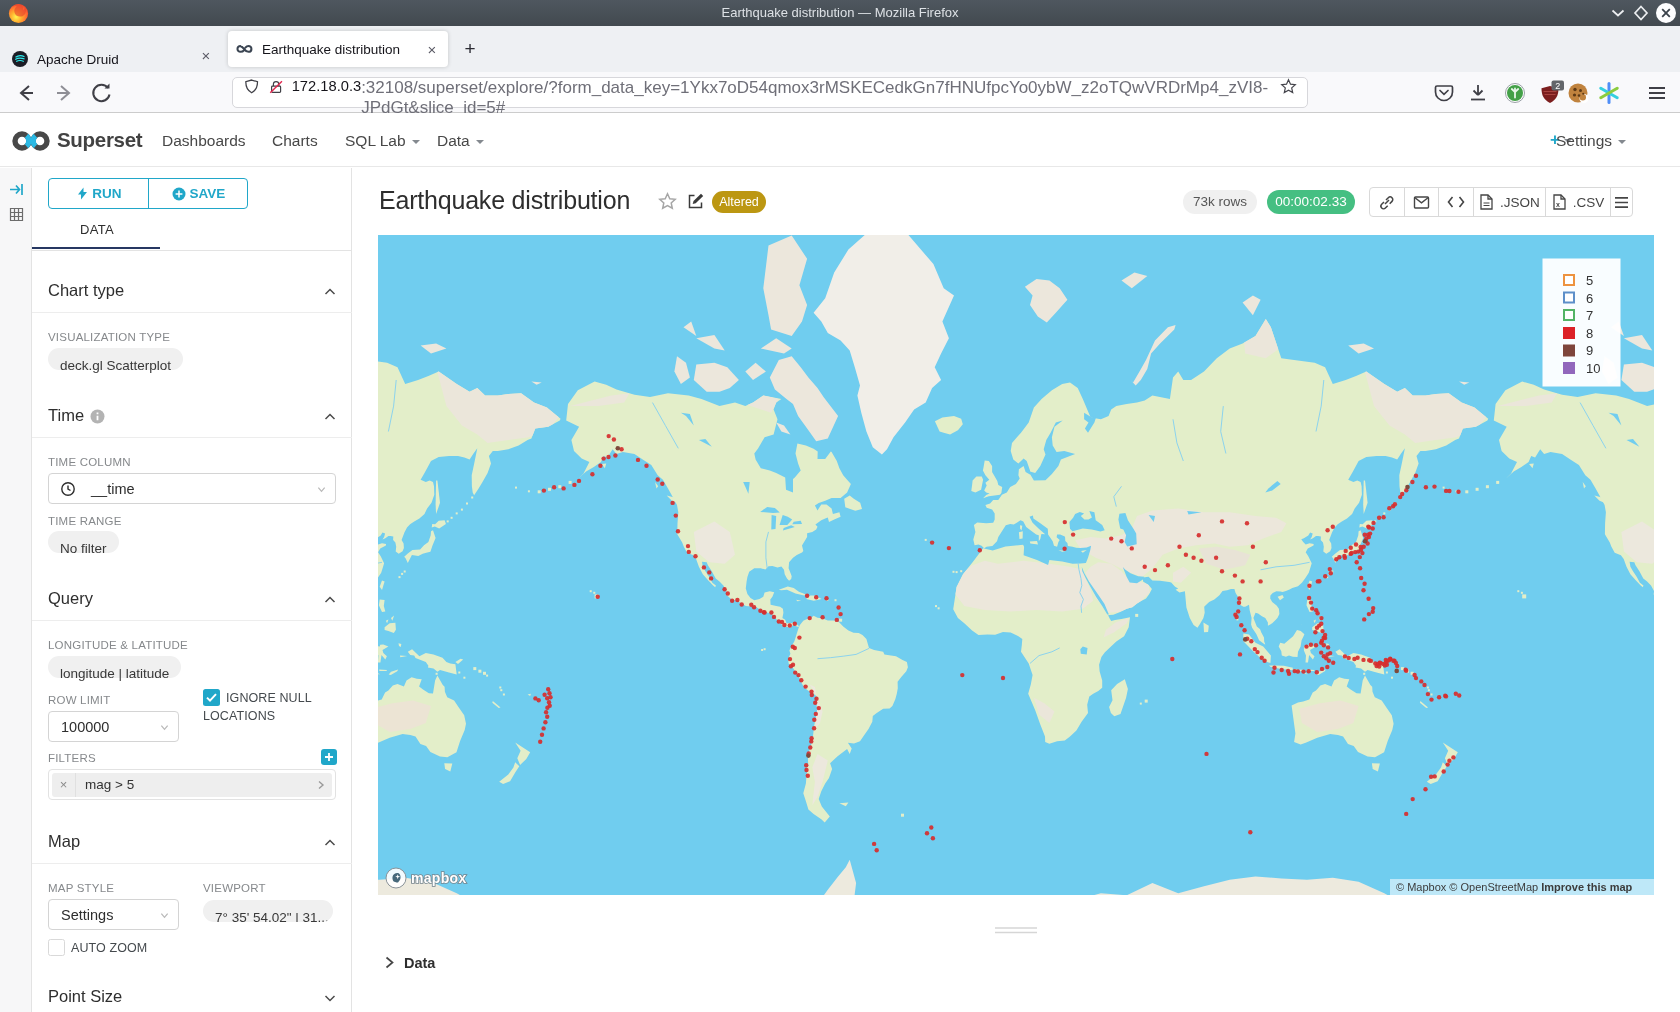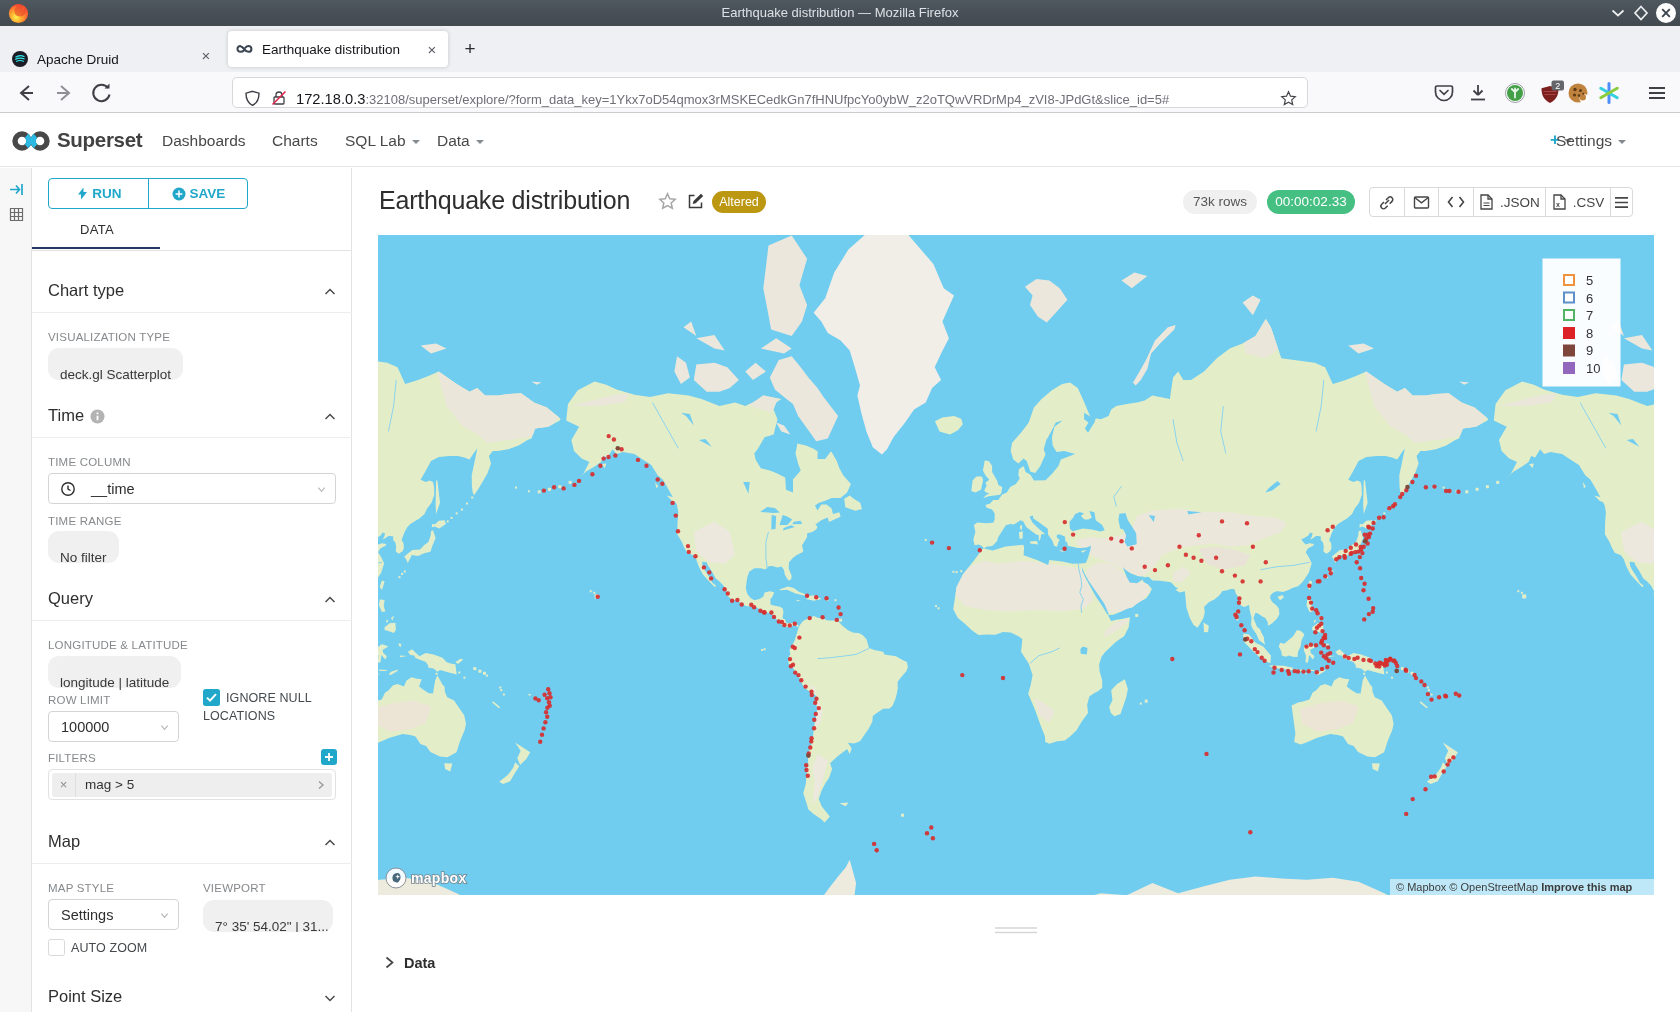--- a/index.html
+++ b/index.html
@@ -11,36 +11,36 @@
 .winbtn{position:absolute;top:3px;width:20px;height:20px;color:#dcdfe3}
 .tabbar{position:absolute;left:0;top:26px;width:1680px;height:46px;background:#eef0f3}
 .tab1{position:absolute;left:8px;top:5px;width:212px;height:36px;border-radius:4px;display:flex;align-items:flex-end}
 .tab1 .t{font-size:13.5px;color:#15141a;margin-left:9px;flex:1}
 .tabx{color:#5b5b66;font-size:15px;width:24px;height:24px;display:flex;align-items:center;justify-content:center}
 .tab2{position:absolute;left:228px;top:5px;width:220px;height:36px;background:#fff;border-radius:4px;box-shadow:0 0 4px rgba(0,0,0,.18);display:flex;align-items:center}
 .tab2 .t{font-size:13.5px;color:#15141a;margin-left:9px;flex:1;white-space:nowrap}
 .newtab{position:absolute;left:458px;top:11px;width:24px;height:24px;color:#2b2b33;font-size:19px;text-align:center;line-height:23px}
 .urlrow{position:absolute;left:0;top:72px;width:1680px;height:41px;background:#f9f9fb;border-bottom:1px solid #ccc}
 .navbtn{position:absolute;top:78px;width:30px;height:30px;color:#4a4a52;display:flex;align-items:center;justify-content:center}
-.urlbox{position:absolute;left:232px;top:77px;width:1076px;height:31px;background:#fff;border:1px solid #d7d7db;border-radius:5px;display:flex;align-items:flex-end}
+.urlbox{position:absolute;left:232px;top:77px;width:1076px;height:31px;background:#fff;border:1px solid #d7d7db;border-radius:5px;display:flex;align-items:flex-start}
 .urlbox .host{font-size:14.7px;color:#15141a}
-.urlbox .rest{font-size:13px;color:#6f6f78}
+.urlbox .rest{font-size:17px;color:#6f6f78}
 .uicon{position:absolute;top:80px;width:26px;height:26px;display:flex;align-items:center;justify-content:center}
 
 .snav{position:absolute;left:0;top:113px;width:1680px;height:54px;background:#fff;border-bottom:1px solid #e8e8e8}
 .snav .item{position:absolute;top:19px;font-size:15.5px;color:#484848}
 .caret{display:inline-block;width:0;height:0;border-left:4px solid transparent;border-right:4px solid transparent;border-top:4.5px solid #84898f;margin-left:6px;vertical-align:2px}
 
 .rail{position:absolute;left:0;top:168px;width:32px;height:844px;background:#f7f7f8;border-right:1px solid #e3e3e3}
 .sidebar{position:absolute;left:32px;top:168px;width:320px;height:844px;background:#fff;border-right:1px solid #e3e3e3}
 .shead{position:absolute;left:16px;font-size:16.5px;color:#2e2e2e}
 .schev{position:absolute;width:12px;height:12px}
 .sdiv{position:absolute;left:0px;width:320px;border-top:1px solid #ededed}
 .slabel{position:absolute;left:16px;font-size:11.5px;color:#86898c;letter-spacing:.2px}
-.pill{position:absolute;background:#f0f0f0;border-radius:11px;font-size:13.5px;color:#383838;height:22px;line-height:22px;padding:16px 12px}
+.pill{position:absolute;background:#f0f0f0;border-radius:11px;font-size:13.5px;color:#383838;height:22px;line-height:22px;padding:7px 12px}
 .sel{position:absolute;height:31px;border:1px solid #d4d4d4;border-radius:4px;background:#fff;font-size:14.5px;color:#2e2e2e;display:flex;align-items:center}
 .sel .sc{position:absolute;right:9px;top:11px;width:9px;height:9px}
 .cbx{position:absolute;width:17px;height:17px;border-radius:2.5px}
 .cbl{position:absolute;font-size:12.5px;color:#44494d;letter-spacing:.1px}
 
 .title{position:absolute;left:379px;top:186px;font-size:25px;color:#2e2e2e;letter-spacing:-.2px}
 .goldpill{position:absolute;left:712px;top:191px;width:54px;height:22px;background:#bc9712;border-radius:11px;color:#fff;font-size:12.5px;text-align:center;line-height:22px}
 .rowpill{position:absolute;top:190px;height:24px;border-radius:12px;font-size:13.5px;line-height:24px;text-align:center}
 .btngroup{position:absolute;left:1369px;top:187px;width:264px;height:30px;border:1px solid #d9d9d9;border-radius:4px;display:flex}
 .btngroup .cell{height:28px;border-right:1px solid #d9d9d9;display:flex;align-items:center;justify-content:center;color:#454545;font-size:13.5px}

